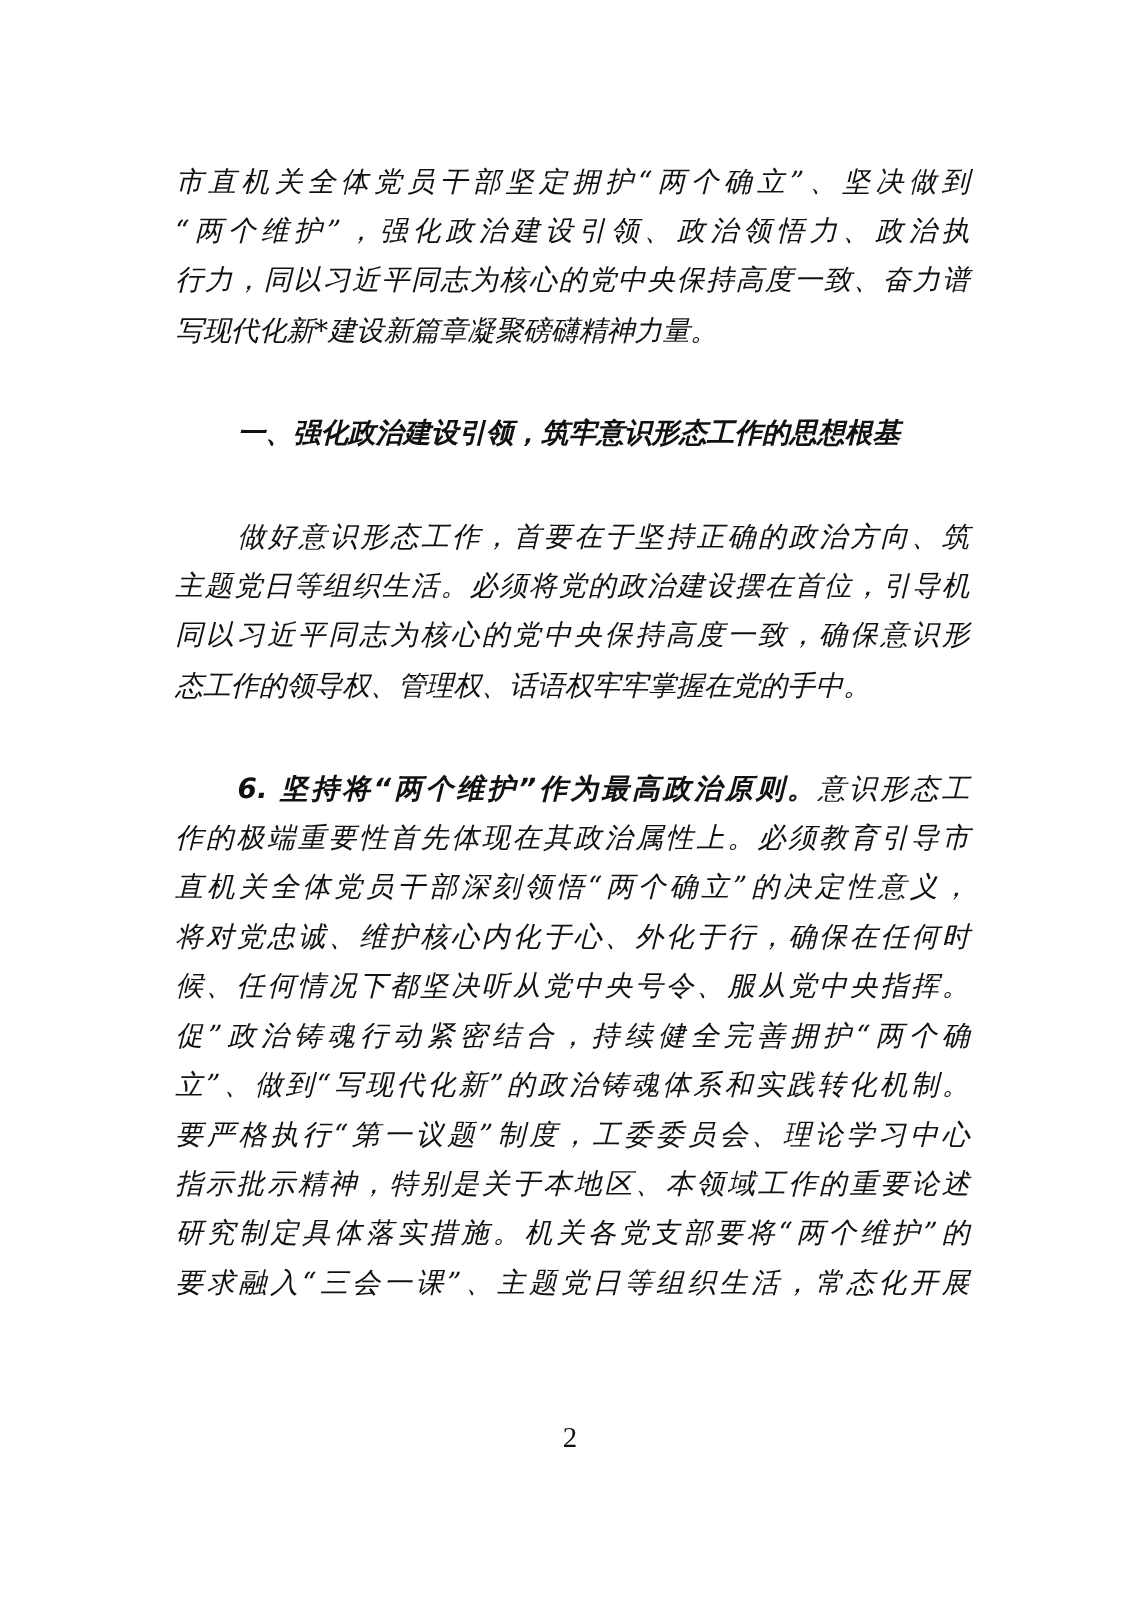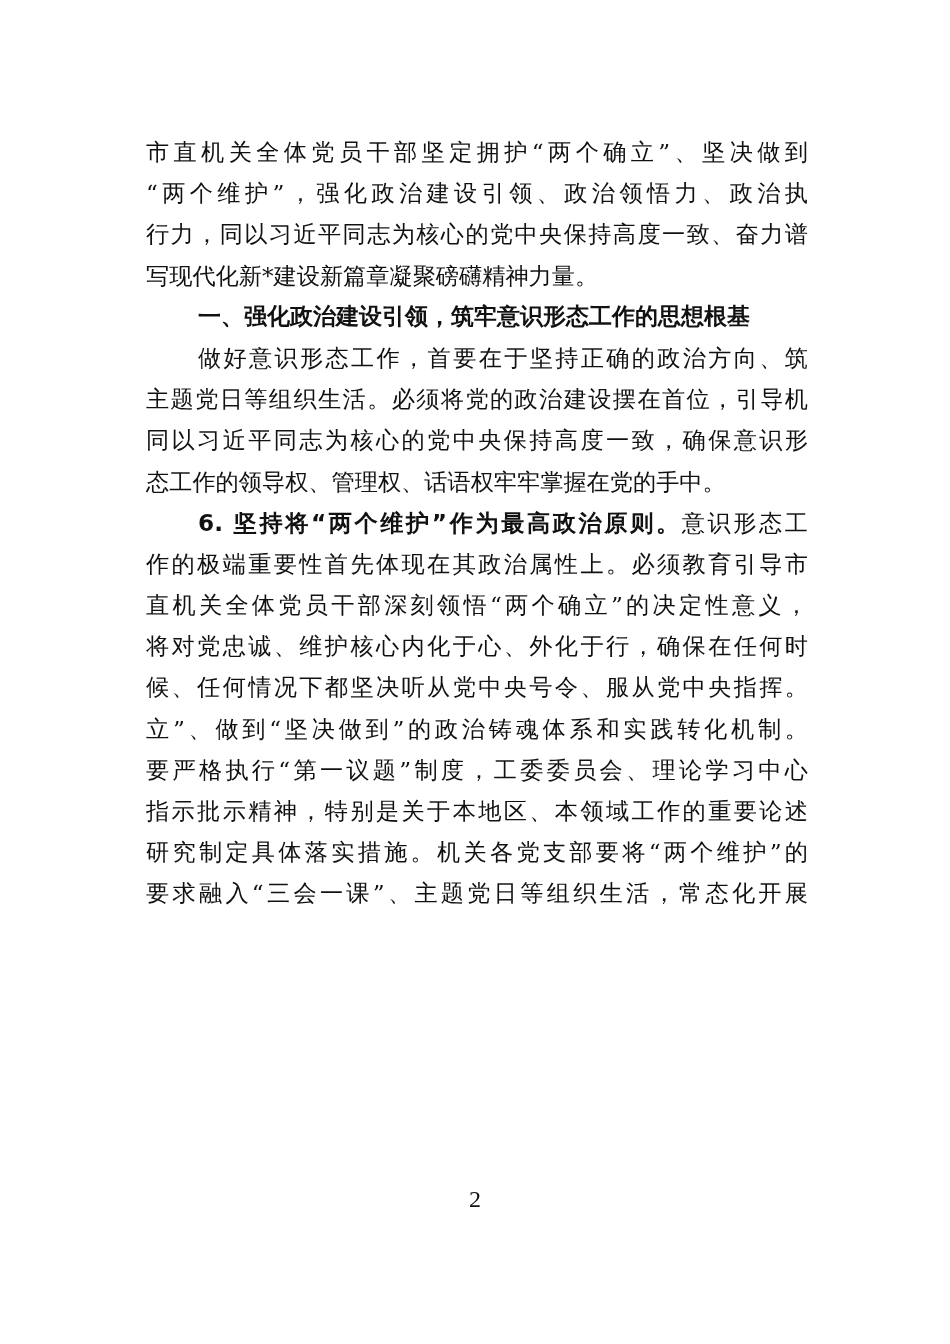--- a/index.html
+++ b/index.html
@@ -1,29 +1,30 @@
 <!DOCTYPE html>
 <html><head>
 <meta charset="utf-8">
 <style>
   html, body { margin: 0; padding: 0; background: #ffffff; }
   body { width: 950px; height: 1344px; position: relative; overflow: hidden; }
   .page {
     position: absolute; left: 146px; top: 131px; width: 662px;
     font-family: "DejaVu Serif", "Liberation Serif", serif;
     color: #111111;
+    font-style: italic;
   }
   .line {
     height: 41.2px; line-height: 41.2px; font-size: 23.2px;
     white-space: nowrap; overflow: visible;
     text-align: justify; text-align-last: justify;
     letter-spacing: 0;
   }
   .line.last { text-align-last: left; }
-  .indent { padding-left: 52px; }
+  .indent { padding-left: 52px; margin-top: 45px; }
   .heading { font-weight: bold; font-family: "DejaVu Sans", "Liberation Sans", sans-serif; font-size: 23px; }
   .bold { font-weight: bold; font-family: "DejaVu Sans", "Liberation Sans", sans-serif; }
   .page-number {
     position: absolute; left: 0; width: 950px; top: 1186px; text-align: center;
     font-family: "Liberation Serif", "DejaVu Serif", serif; font-size: 24px; color: #111;
   }
 </style>
 </head>
 <body>
 
@@ -44,21 +45,22 @@
     <div class="line">同以习近平同志为核心的党中央保持高度一致，确保意识形</div>
     <div class="line last">态工作的领导权、管理权、话语权牢牢掌握在党的手中。</div>
   </div>
 
   <div>
     <div class="line indent"><span class="bold">6. 坚持将“两个维护”作为最高政治原则。</span><span>意识形态工</span></div>
     <div class="line">作的极端重要性首先体现在其政治属性上。必须教育引导市</div>
     <div class="line">直机关全体党员干部深刻领悟“两个确立”的决定性意义，</div>
     <div class="line">将对党忠诚、维护核心内化于心、外化于行，确保在任何时</div>
     <div class="line">候、任何情况下都坚决听从党中央号令、服从党中央指挥。</div>
-    <div class="line">立”、做到“坚决做到”的政治铸魂体系和实践转化机制。</div>
+    <div class="line">促”政治铸魂行动紧密结合，持续健全完善拥护“两个确</div>
+    <div class="line">立”、做到“写现代化新”的政治铸魂体系和实践转化机制。</div>
     <div class="line">要严格执行“第一议题”制度，工委委员会、理论学习中心</div>
     <div class="line">指示批示精神，特别是关于本地区、本领域工作的重要论述</div>
     <div class="line">研究制定具体落实措施。机关各党支部要将“两个维护”的</div>
     <div class="line">要求融入“三会一课”、主题党日等组织生活，常态化开展</div>
   </div>
 </div>
 
 <div class="page-number">2</div>
 
 </body></html>

